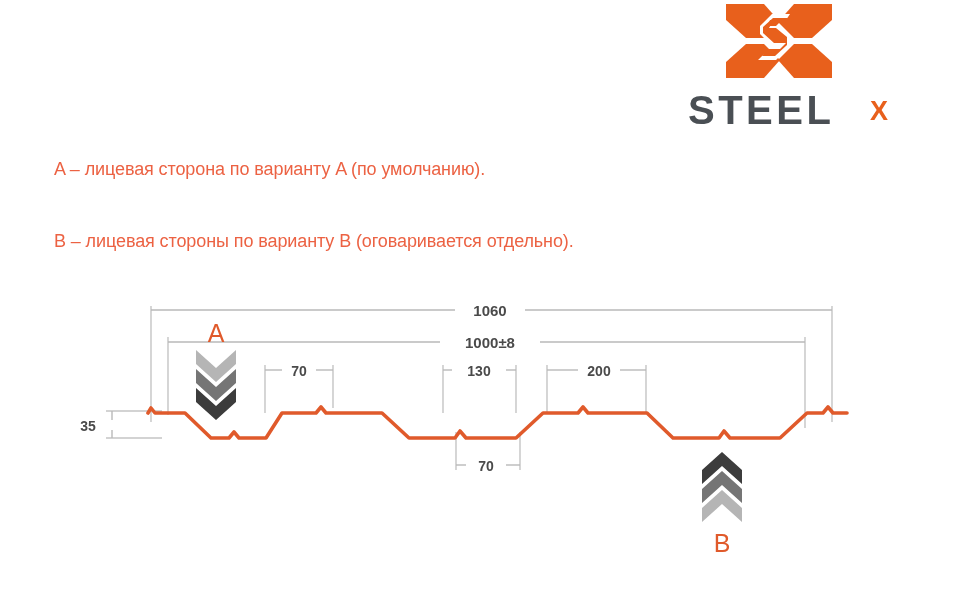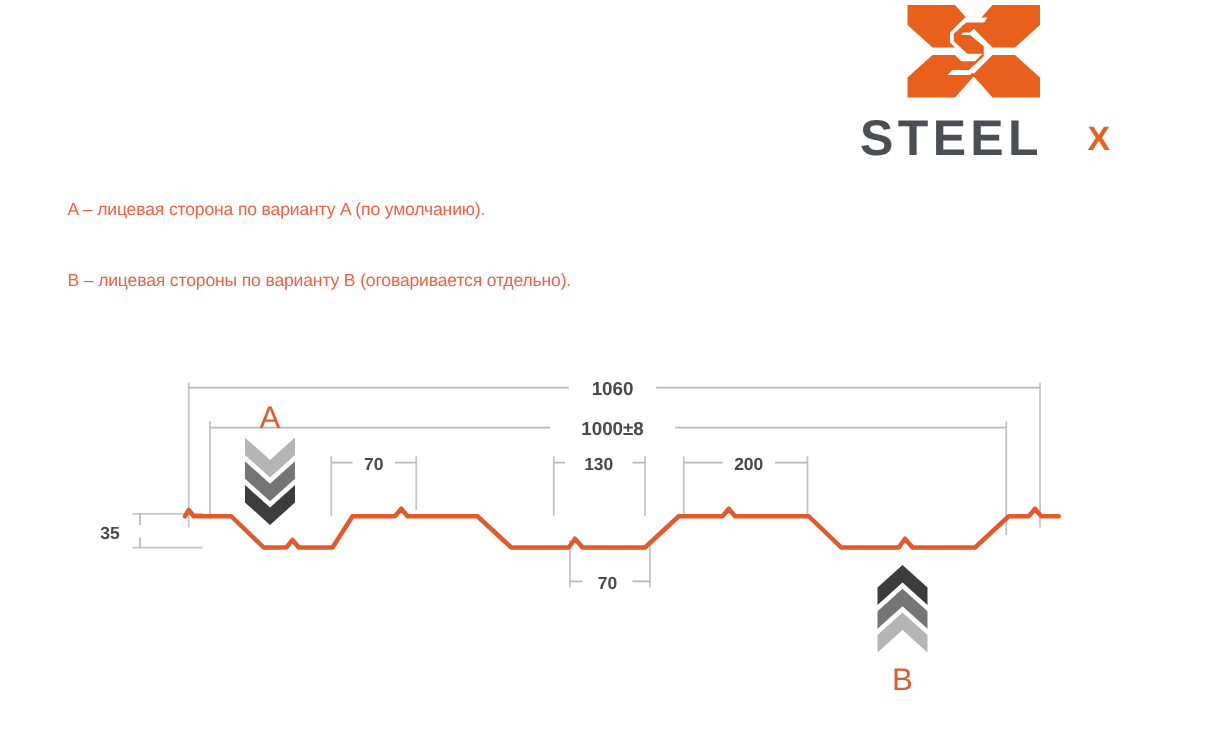--- a/index.html
+++ b/index.html
@@ -35,27 +35,27 @@
     left: 0px;
     top: 88px;
     width: 218px;
     height: 46px;
   }
 
   
   .caption-line {
     position: absolute;
     left: 54px;
-    font-size: 14px;
+    font-size: 18px;
     letter-spacing: -0.1px;
     color: #ec6243;
     white-space: nowrap;
   }
   #caption-a { top: 159px; }
-  #caption-b { top: 216px; }
+  #caption-b { top: 231px; }
 
   
   #profile-drawing {
     position: absolute;
     left: 0;
     top: 280px;
     width: 970px;
     height: 290px;
   }
 

